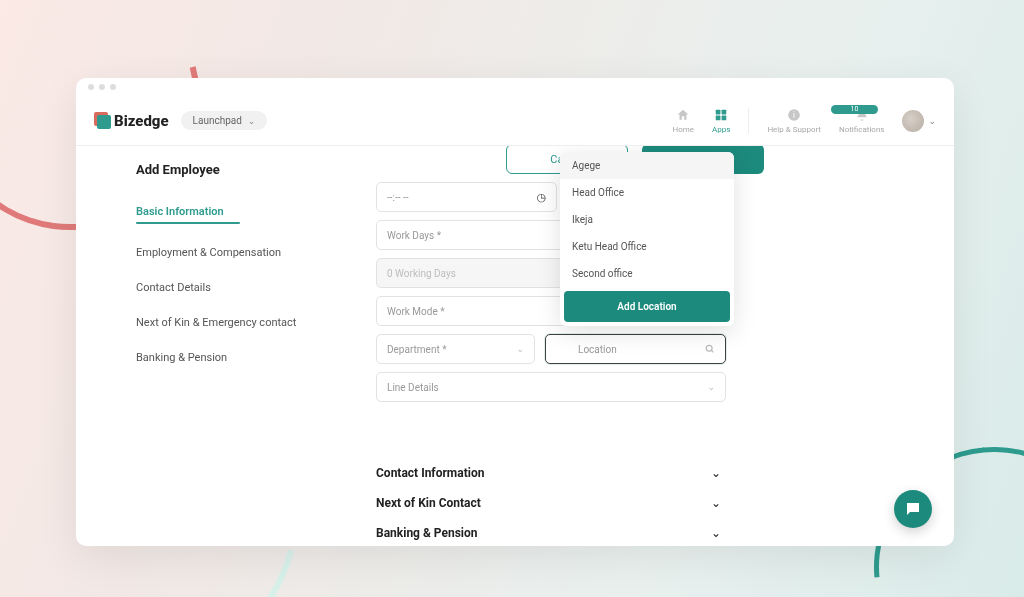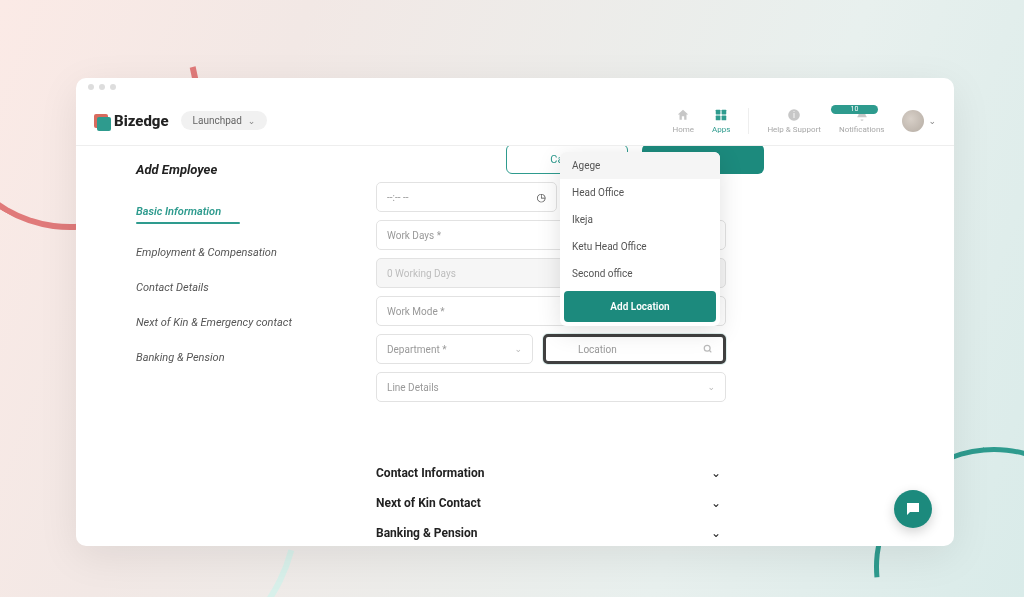--- a/index.html
+++ b/index.html
@@ -32,21 +32,21 @@
     background: #fff; border-radius: 10px; box-shadow: 0 10px 40px rgba(0,0,0,0.08);
     display: flex; flex-direction: column; overflow: hidden;
   }
   .titlebar { height: 18px; display: flex; align-items: center; padding-left: 12px; gap: 5px; }
   .dot { width: 6px; height: 6px; border-radius: 50%; background: #ddd; }
 
   .topbar {
     height: 50px; border-bottom: 1px solid #eee; display: flex; align-items: center;
     padding: 0 18px; gap: 12px;
   }
-  .brand { display: flex; align-items: center; gap: 6px; font-weight: 800; font-size: 15px; color: #222; }
+  .brand { display: flex; align-items: flex-start; gap: 6px; font-weight: 800; font-size: 15px; color: #222; }
   .brand-mark {
     width: 14px; height: 14px; position: relative;
   }
   .brand-mark::before { content:""; position:absolute; inset:0; background:#d86b5e; border-radius:2px; }
   .brand-mark::after { content:""; position:absolute; left:3px; top:3px; right:-3px; bottom:-3px; background:#2e9b8e; border-radius:2px; }
   .launchpad-btn {
     background: #f1f1f1; border-radius: 14px; padding: 4px 12px; font-size: 10px; color: #666;
     display: flex; align-items: flex-end; gap: 6px; cursor: pointer;
   }
   .chev { font-size: 9px; color: #888; }
@@ -58,21 +58,21 @@
   .nav-sep { width: 1px; height: 26px; background: #eee; }
   .badge {
     position: absolute; top: -3px; right: 6px; background: #2e9b8e; color: #fff;
     border-radius: 8px; font-size: 7px; padding: 1px 20px; line-height: 1;
   }
   .avatar { width: 22px; height: 22px; border-radius: 50%; background: radial-gradient(circle at 40% 40%, #d8d0c8, #b5aca3); }
   .avatar-wrap { display:flex; align-items:center; gap:4px; }
 
   .content { flex: 1; position: relative; display: flex; overflow: hidden; }
 
-  .sidebar { width: 300px; padding: 16px 16px 0 60px; font-style: italic; }
+  .sidebar { width: 300px; padding: 16px 16px 0 60px; }
   .page-title { font-weight: 700; font-size: 13px; color: #222; margin-bottom: 28px; }
   .side-links { display: flex; flex-direction: column; gap: 22px; font-size: 11px; color: #555; }
   .side-link { cursor: pointer; }
   .side-link.active { color: #2e9b8e; font-weight: 600; }
   .side-underline { height: 2px; background: #2e9b8e; width: 104px; margin-top: 4px; border-radius: 1px; }
 
   .form-area { flex: 1; position: relative; padding-top: 4px; }
 
   .btn-row { position: absolute; top: -2px; left: 130px; display: flex; gap: 14px; }
   .btn { width: 122px; height: 30px; border-radius: 6px; font-size: 11px; display: flex; align-items:center; justify-content:center; cursor:pointer; }
@@ -83,30 +83,30 @@
   .field {
     height: 30px; border: 1px solid #e2e2e2; border-radius: 5px; padding: 0 10px;
     display: flex; align-items: center; font-size: 10px; color: #999; background:#fff;
     justify-content: space-between;
   }
   .field.fill { background:#f6f6f6; color:#bdbdbd; }
   .field .sel-chev { font-size: 9px; color:#bbb; }
   .field .clock { font-size:11px; color:#444; }
   .row2 { display:flex; gap: 10px; }
   .row2 .field { flex:1; }
-  .loc-field { border: 3px solid #404040; box-shadow: 0 0 0 1px rgba(46,155,142,.15); padding-left: 32px; }
+  .loc-field { border: 1px solid #404040; box-shadow: 0 0 0 1px rgba(46,155,142,.15); padding-left: 32px; }
   .loc-field .search-ico { color:#bbb; font-size:10px; }
 
   .section-head { display:flex; align-items:center; justify-content:space-between; padding-right:20px; font-weight:700; font-size:12px; color:#222; margin-top:6px; cursor:pointer; }
   .section-head .sc-chev { font-size:12px; font-weight:400; }
   .sections { position:absolute; top:314px; left:0; width:365px; display:flex; flex-direction:column; gap:10px; }
 
   
   .dropdown {
-    position: absolute; top: 6px; left: 184px; width: 160px;
+    position: absolute; top: 6px; left: 184px; width: 174px;
     background: #fff; border-radius: 6px; box-shadow: 0 6px 24px rgba(0,0,0,0.12);
     z-index: 20; overflow:hidden; padding-bottom:0;
   }
   .dd-item { padding: 8px 12px; font-size: 10px; color:#555; cursor:pointer; }
   .dd-item.hover { background:#f5f5f5; }
   .dd-action {
     margin: 4px; background:#1c8a7d; color:#fff; font-size:10px; font-weight:600;
     text-align:center; padding:10px 0; border-radius:4px; cursor:pointer;
   }
 

